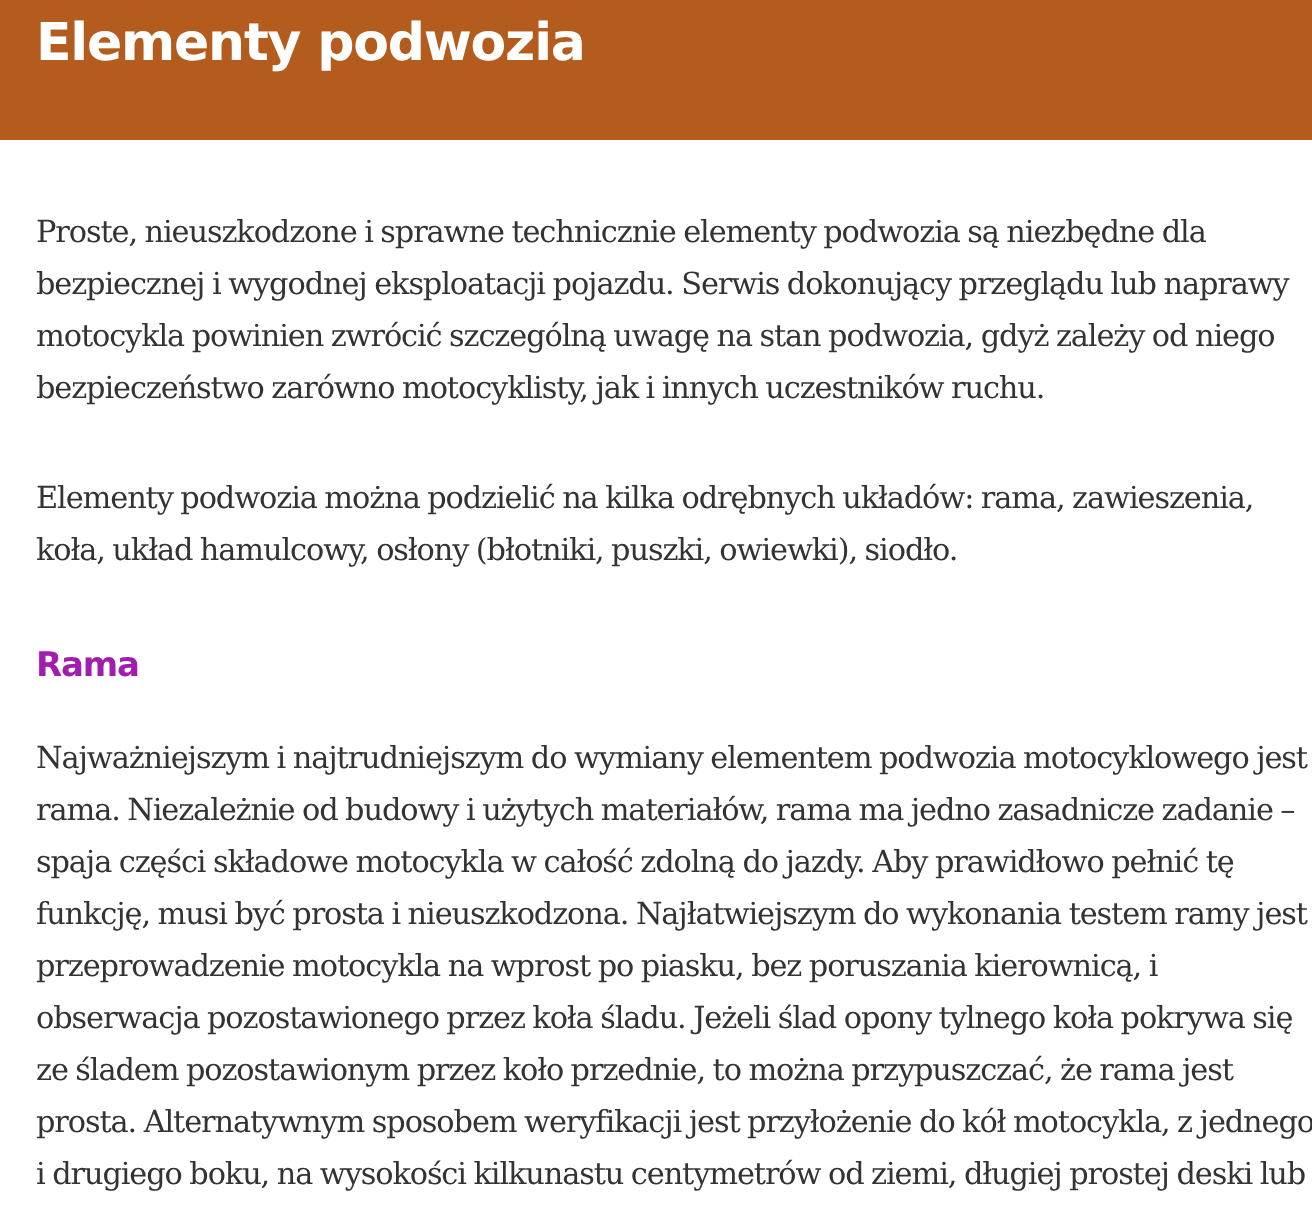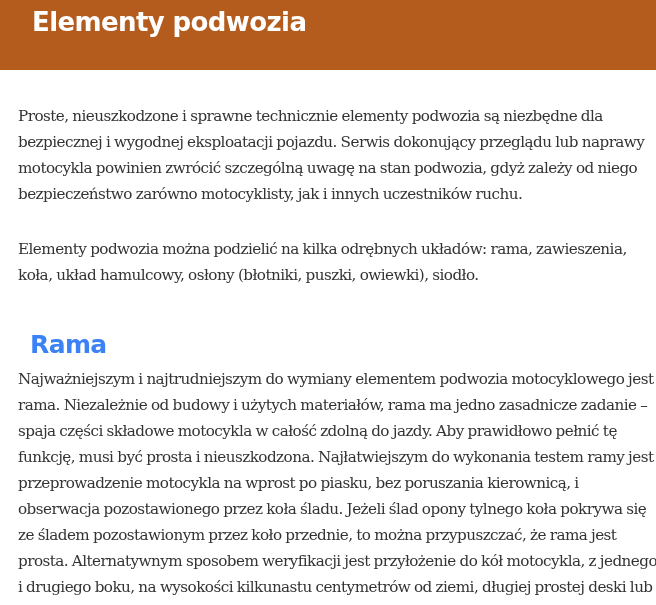--- a/index.html
+++ b/index.html
@@ -1,20 +1,20 @@
 <!DOCTYPE html>
 <html><head>
   <meta charset="utf-8">
   <style>
     html, body { margin: 0; padding: 0; background: #ffffff; }
     body { width: 656px; height: 605px; overflow: hidden; position: relative; }
     .header {
       background: #b45c1e;
       height: 70px;
-      padding: 0 0 0 32px;
+      padding: 0 0 0 18px;
       box-sizing: border-box;
     }
     .header h1 {
       margin: 0;
       padding-top: 4px;
       color: #ffffff;
       font-family: "DejaVu Sans", sans-serif;
       font-weight: bold;
       font-size: 26px;
       line-height: 36px;
@@ -29,26 +29,26 @@
       margin: 0;
       font-size: 15.2px;
       line-height: 26px;
       letter-spacing: -0.55px;
       word-spacing: -0.5px;
     }
     .p1 { position: absolute; top: 103px; left: 18px; width: 640px; }
     .p2 { position: absolute; top: 236px; left: 18px; width: 640px; }
     .h2 {
       position: absolute; top: 316px; left: 18px;
-      margin: 12px;
+      margin: 0;
       font-family: "DejaVu Sans", sans-serif;
       font-weight: bold;
-      font-size: 25px;
+      font-size: 17px;
       line-height: 34px;
-      color: #3b82f6;
+      color: #a21caf;
       letter-spacing: -0.6px;
     }
     .p3 { position: absolute; top: 366px; left: 18px; width: 640px; }
   </style>
 </head>
 <body>
 
 <div class="header">
   <h1>Elementy podwozia</h1>
 </div>

